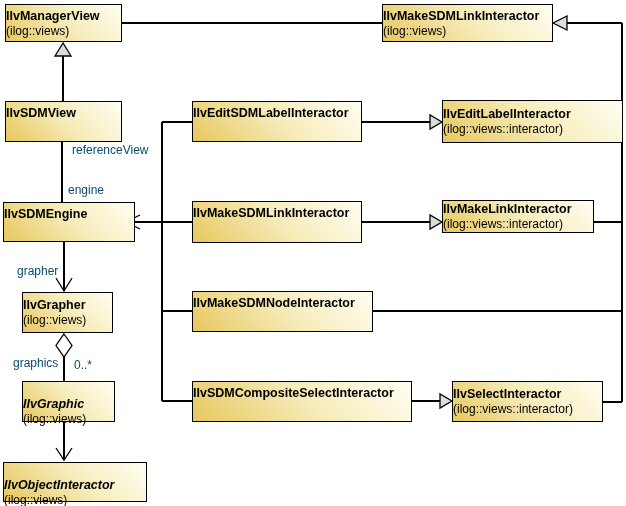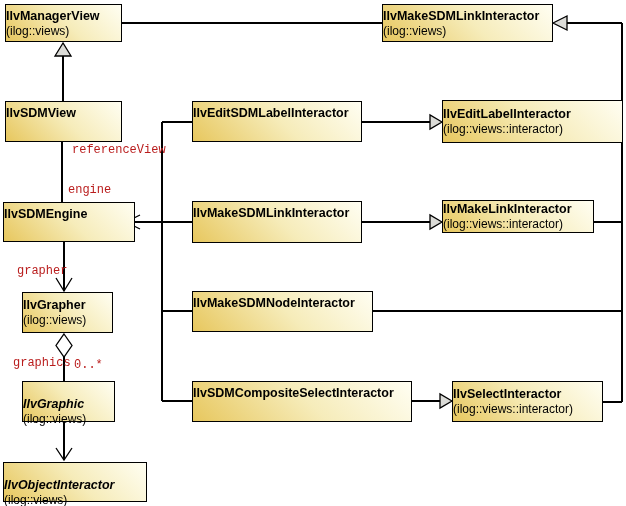--- a/index.html
+++ b/index.html
@@ -7,21 +7,21 @@
          font-family:"Liberation Sans",sans-serif;}
   #wires{position:absolute;left:0;top:0;width:626px;height:506px;}
   .box{position:absolute;box-sizing:border-box;border:1.5px solid #000;
        background:linear-gradient(45deg,#e7c75e 0%,#f6ecba 52%,#fffef2 100%);
        color:#000;display:flex;flex-direction:column;
        justify-content:flex-start;padding-top:3px;z-index:2;}
   .box.two{justify-content:center;padding-top:0;}
   .t{font-weight:bold;font-size:12.5px;line-height:16px;white-space:nowrap;}
   .p{font-size:12px;line-height:15px;white-space:nowrap;}
   .abstract .t{font-style:italic;margin-top:20px;}
-  .lbl{position:absolute;font-size:12px;line-height:13px;color:#b91c1c;z-index:3;white-space:nowrap;font-family:Liberation Mono, monospace;}
+  .lbl{position:absolute;font-size:12px;line-height:13px;color:#0c4a6e;z-index:3;white-space:nowrap;}
 </style>
 </head>
 <body>
 
 <div id="stage">
 
   <svg id="wires" width="626" height="506" viewBox="0 0 626 506" stroke="#000" stroke-width="1.3" fill="none" shape-rendering="crispEdges">
 
     <g>
       <line x1="122" y1="23" x2="382" y2="23"></line>

